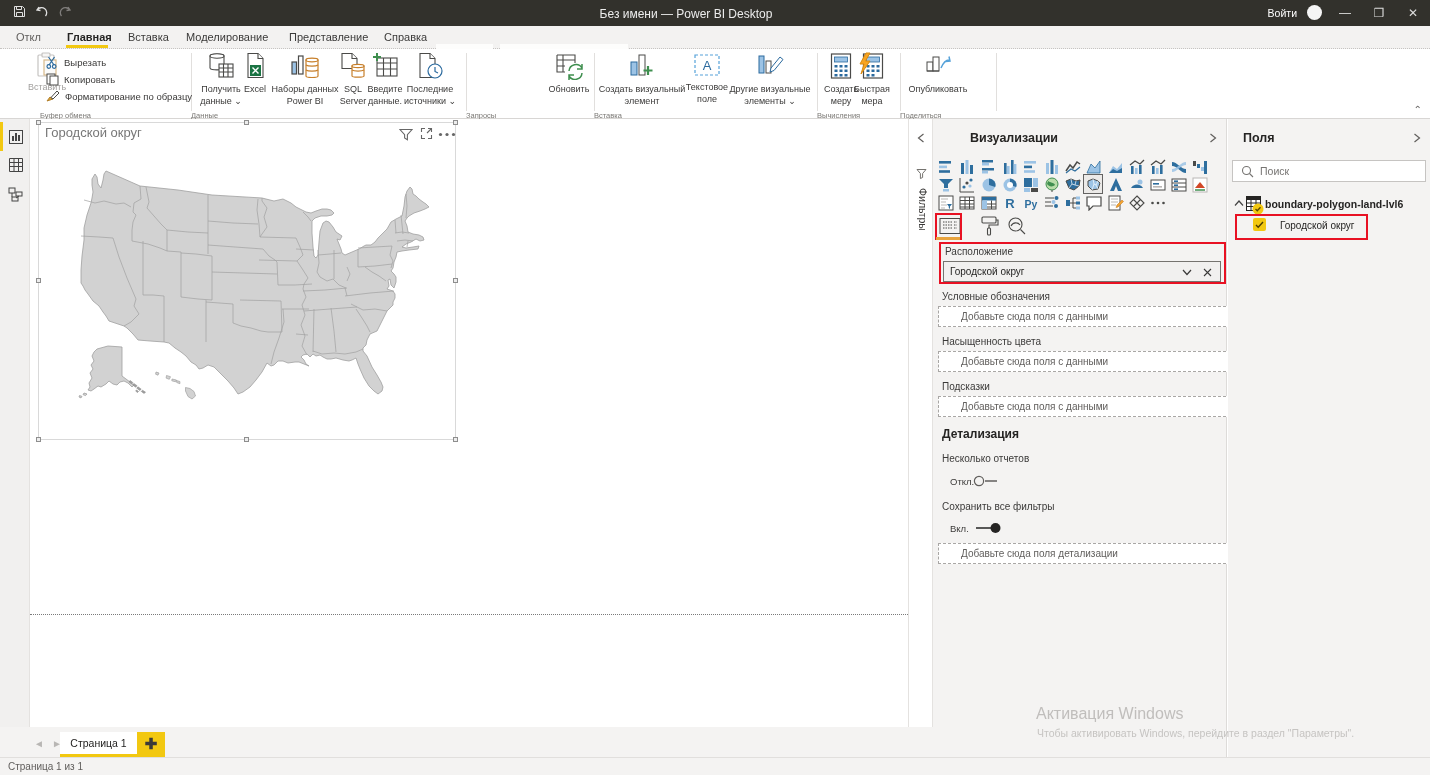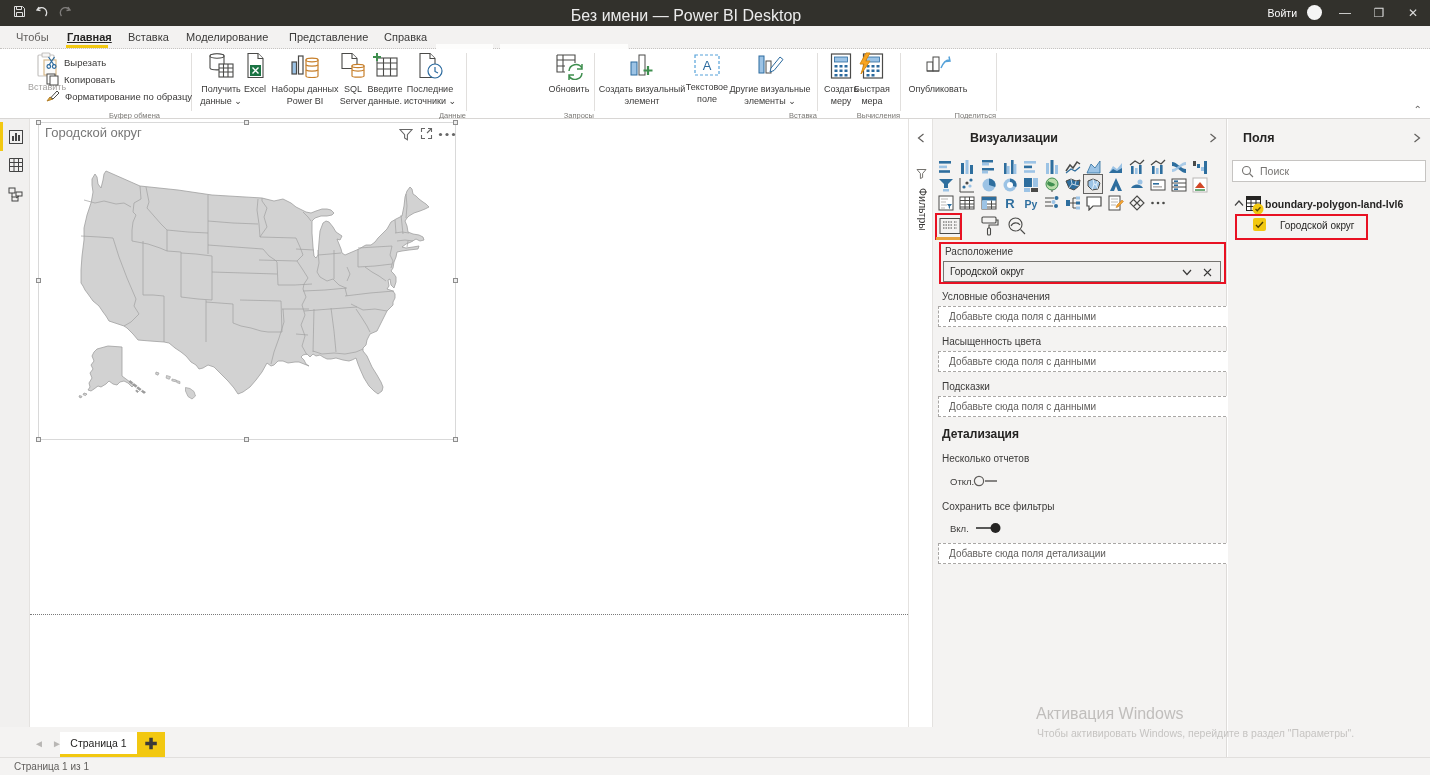--- a/index.html
+++ b/index.html
@@ -1,33 +1,33 @@
 <!DOCTYPE html>
 <html><head><meta charset="utf-8">
 <style>
 *{margin:0;padding:0;box-sizing:border-box;}
 html,body{width:1430px;height:775px;overflow:hidden;font-family:"Liberation Sans",sans-serif;background:#fff;}
 .abs{position:absolute;}
 
 #titlebar{position:absolute;left:0;top:0;width:1430px;height:26px;background:#32312c;color:#e8e6e3;}
 #titlebar .ticon{position:absolute;top:5px;}
-#apptitle{position:absolute;left:0;right:86px;top:7px;text-align:center;font-size:16px;color:#ececec;margin-left:28px;}
+#apptitle{position:absolute;left:0;right:86px;top:7px;text-align:center;font-size:12px;color:#ececec;margin-left:28px;}
 #signin{position:absolute;right:133px;top:7px;font-size:10.5px;color:#fff;margin-left:47px;}
 #avatar{position:absolute;right:108px;top:5px;width:15px;height:15px;border-radius:50%;background:#f5f5f5;}
 .winbtn{position:absolute;top:0;width:34px;height:26px;color:#dcdcdc;font-size:12px;text-align:center;line-height:26px;}
 
 #tabrow{position:absolute;left:0;top:26px;width:1430px;height:23px;background:#f3f2f1;border-bottom:1px dotted #c6c4c2;}
 .rtab{position:absolute;top:0;height:23px;line-height:23px;font-size:11px;color:#3b3a39;white-space:nowrap;}
 .ctab{position:absolute;top:18px;height:23px;line-height:23px;font-size:11px;color:#a8862c;background:#fdfdfc;text-align:center;white-space:nowrap;}
-#tabglavnaya{font-weight:bold;color:#252423;text-decoration:underline;}
+#tabglavnaya{font-weight:bold;color:#252423;}
 #glavline{position:absolute;left:66px;top:45px;width:42px;height:3px;background:#f2c811;}
 
 #ribbon{position:absolute;left:0;top:49px;width:1430px;height:70px;background:#fff;border-bottom:1px solid #d8d6d4;}
 .gsep{position:absolute;top:4px;height:58px;width:1px;background:#e1dfdd;}
-.glabel{position:absolute;top:62px;font-size:7.5px;color:#7a7874;text-align:right;}
+.glabel{position:absolute;top:62px;font-size:7.5px;color:#7a7874;text-align:left;}
 .rbig{position:absolute;top:3px;text-align:center;font-size:9px;color:#3b3a39;line-height:12px;white-space:nowrap;}
 .rbig svg{display:block;margin:0 auto 3px auto;}
 .rsmall{position:absolute;font-size:9.5px;color:#3b3a39;height:15px;line-height:15px;white-space:nowrap;}
 .rsmall svg{vertical-align:-3px;margin-right:5px;}
 .dis{color:#a19f9d;margin-left:20px;}
 #collapse{position:absolute;right:8px;top:55px;color:#605e5c;font-size:10px;}
 
 #rail{position:absolute;left:0;top:119px;width:30px;height:613px;background:#f1f0ef;border-right:1px solid #e4e2e0;}
 #railbar{position:absolute;left:0;top:122px;width:3px;height:29px;background:#f2c811;}
 #canvas{position:absolute;left:30px;top:119px;width:878px;height:613px;background:#fff;}
@@ -36,31 +36,31 @@
 #visual{position:absolute;left:38px;top:122px;width:418px;height:318px;border:1px solid #d9d9d9;background:#fff;}
 #vtitle{position:absolute;left:6px;top:2px;font-size:13px;color:#777;}
 .handle{position:absolute;width:5px;height:5px;background:#ededed;border:1px solid #8e8e8e;}
 
 #fstrip{position:absolute;left:908px;top:119px;width:25px;height:608px;background:#fff;border-left:1px solid #e4e2e0;border-right:1px solid #e4e2e0;}
 #ftext{position:absolute;left:-18px;top:83px;width:60px;height:15px;transform:rotate(90deg);transform-origin:center;font-size:10.5px;color:#3b3a39;text-align:center;}
 
 #vizpanel{position:absolute;left:933px;top:119px;width:294px;height:638px;background:#f4f3f2;border-right:1px solid #dddbd9;}
 #vizpanel h3,#fieldspanel h3{font-size:12.5px;font-weight:bold;color:#252423;}
 .well-label{position:absolute;left:9px;font-size:10px;color:#3b3a39;}
-.well{position:absolute;left:5px;width:328px;height:21px;background:#fff;border:1px dashed #a9a7a5;font-size:10px;color:#605e5c;line-height:19px;padding-left:10px;}
+.well{position:absolute;left:5px;width:328px;height:21px;background:#fff;border:1px dashed #a9a7a5;font-size:10px;color:#605e5c;line-height:19px;padding-left:22px;}
 #locwell{position:absolute;left:10px;top:142px;width:278px;height:21px;background:#f1f0ef;border:1px solid #75736f;font-size:10px;color:#252423;line-height:19px;padding-left:6px;}
 .redbox{position:absolute;border:2px solid #e81123;}
 
 #fieldspanel{position:absolute;left:1228px;top:119px;width:202px;height:638px;background:#f4f3f2;}
 #search{position:absolute;left:4px;top:41px;width:194px;height:22px;background:#fff;border:1px solid #c6c4c2;font-size:10.5px;color:#767472;line-height:20px;}
 
 #tabstrip{position:absolute;left:0px;top:727px;width:933px;height:30px;background:#f4f3f2;}
 #pagetab{position:absolute;left:60px;top:5px;width:77px;height:25px;background:#fff;border-bottom:3px solid #f2c811;text-align:center;font-size:10.5px;color:#252423;line-height:22px;}
 #plustab{position:absolute;left:137px;top:5px;width:28px;height:25px;background:#f2c811;color:#3b3a39;text-align:center;font-size:15px;font-weight:bold;line-height:24px;}
-#statusbar{position:absolute;left:0;top:757px;width:1430px;height:18px;background:#f4f3f2;border-top:1px solid #e1dfdd;font-size:10px;color:#605e5c;line-height:17px;padding-left:14px;}
+#statusbar{position:absolute;left:0;top:757px;width:1430px;height:18px;background:#f4f3f2;border-top:1px solid #e1dfdd;font-size:10px;color:#605e5c;line-height:17px;padding-left:8px;}
 
 #wm1{position:absolute;left:1036px;top:705px;font-size:16px;color:#c0bebc;}
 #wm2{position:absolute;left:1037px;top:727px;font-size:10.5px;color:#c6c4c2;}
 .vicon{position:absolute;width:16px;height:16px;}
 </style></head>
 <body>
 
 <div id="titlebar">
   <svg class="ticon" style="left:13px" width="13" height="13" viewBox="0 0 13 13">
       <path d="M1.5 1.5h8l2 2v8h-10z M3.5 1.5v3h5v-3 M3.5 11.5v-4h6v4" fill="none" stroke="#e0e0e0" stroke-width="1"></path>
@@ -73,21 +73,21 @@
     </svg>
   <div id="apptitle">Без имени — Power BI Desktop</div>
   <div id="signin">Войти</div>
     <div id="avatar"></div>
   <div class="winbtn" style="right:68px">—</div>
   <div class="winbtn" style="right:34px">❐</div>
   <div class="winbtn" style="right:0px">✕</div>
 </div>
 
 <div id="tabrow">
-  <div class="rtab" style="left:16px;color:#605e5c;">Чтобы</div>
+  <div class="rtab" style="left:16px;color:#605e5c;">Откл</div>
   <div class="rtab" id="tabglavnaya" style="left:67px;">Главная</div>
   <div class="rtab" style="left:128px;">Вставка</div>
   <div class="rtab" style="left:186px;">Моделирование</div>
   <div class="rtab" style="left:289px;">Представление</div>
   <div class="rtab" style="left:384px;">Справка</div>
   <div class="ctab" style="left:436px;width:57px;">Формат</div>
   <div class="ctab" style="left:500px;width:128px;">Данные и детализация</div>
 </div>
 <div id="glavline"></div>
 

